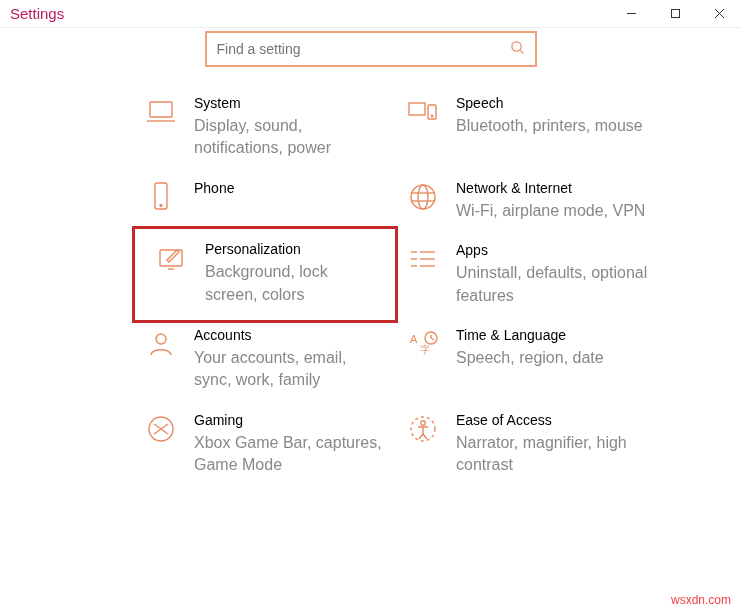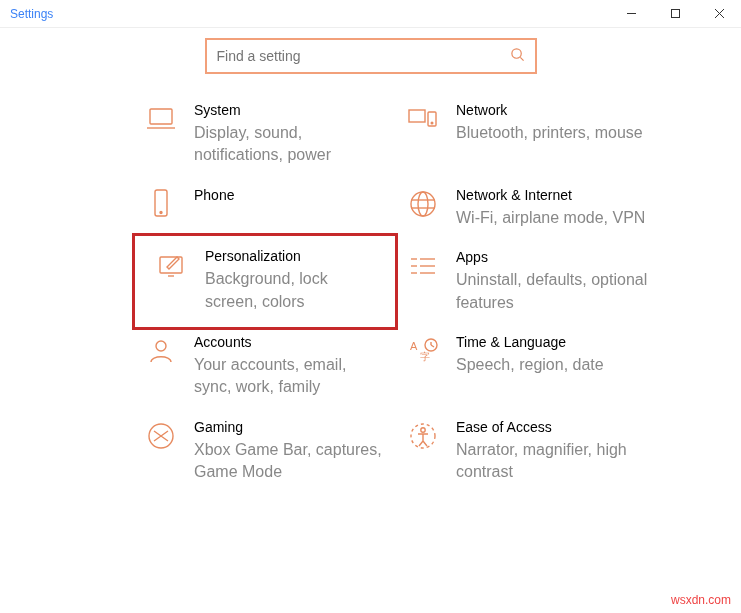--- a/index.html
+++ b/index.html
@@ -14,29 +14,29 @@
       position: relative;
     }
     .titlebar {
       display: flex;
       align-items: center;
       justify-content: space-between;
       height: 28px;
       padding: 0 0 0 10px;
       border-bottom: 1px solid #eee;
     }
-    .titlebar .title { font-size: 12px; color: #3b82f6; }
+    .titlebar .title { font-size: 15px; color: #be185d; }
     .win-controls { display: flex; }
     .win-btn {
       width: 44px; height: 28px;
       display: flex; align-items: center; justify-content: center;
       color: #333;
     }
     .search-wrap {
-      margin: 10px auto 24px;
+      margin: 3px auto 24px;
       width: 332px;
       border: 2px solid #f2a07a;
       display: flex;
       align-items: center;
       padding: 6px 10px;
       height: 36px;
     }
     .search-wrap input {
       flex: 1;
       border: none;
@@ -147,21 +147,21 @@
 
   <div class="item">
     <div class="icon-box">
       <svg width="34" height="28" viewBox="0 0 34 28">
           <rect x="3" y="5" width="16" height="12"></rect>
           <rect x="22" y="7" width="8" height="14" rx="1"></rect>
           <circle cx="26" cy="18" r="0.8" fill="#e78b60"></circle>
         </svg>
     </div>
     <div class="text-box">
-      <div class="item-title">Network</div>
+      <div class="item-title">Speech</div>
       <div class="item-sub">Bluetooth, printers, mouse</div>
     </div>
   </div>
 
   <div class="item">
     <div class="icon-box">
       <svg width="24" height="34" viewBox="0 0 24 34">
           <rect x="6" y="3" width="12" height="26" rx="2"></rect>
           <circle cx="12" cy="25.5" r="1" fill="#e78b60"></circle>
         </svg>

